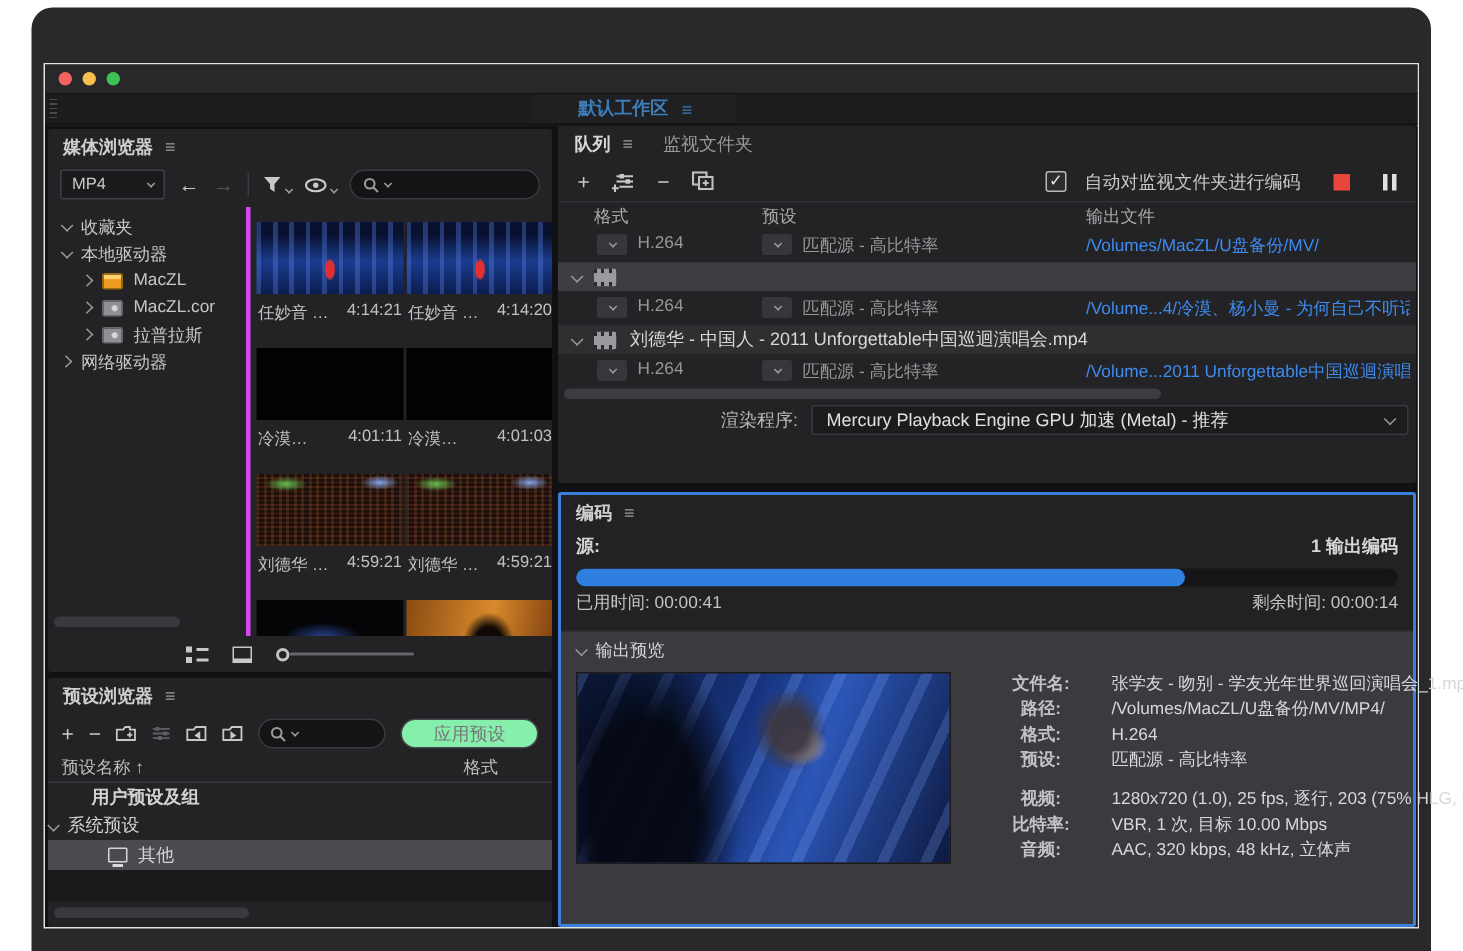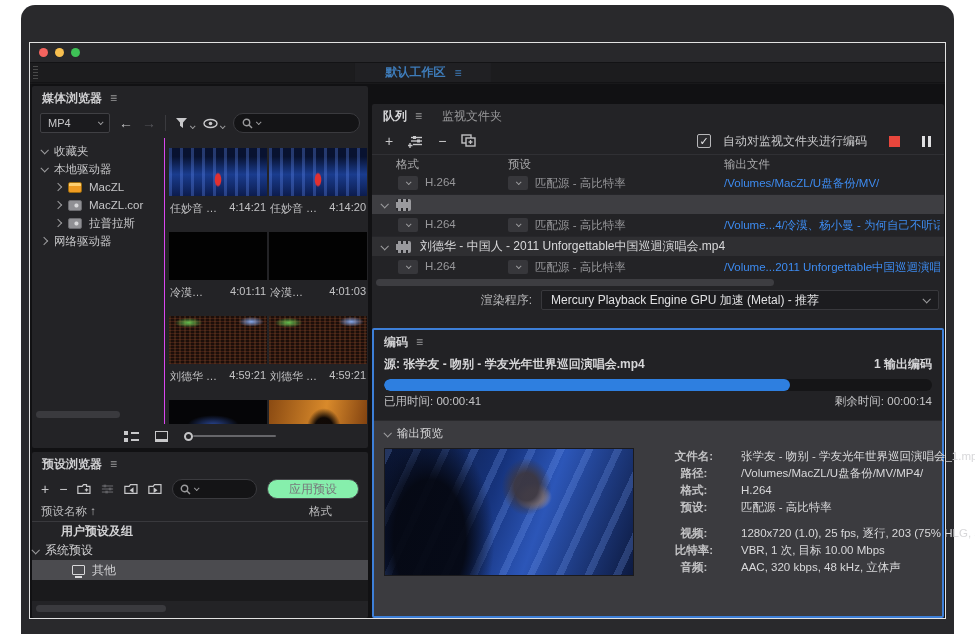--- a/index.html
+++ b/index.html
@@ -16,21 +16,21 @@
   .grip{position:absolute;left:3px;top:3px;width:5px;height:13px;
     background:repeating-linear-gradient(#555 0 1px,transparent 1px 3px);opacity:.8}
   .ws-tab{position:absolute;left:43%;transform:translateX(-50%);top:0;height:100%;display:flex;align-items:center;gap:9px;
     color:#3e7cba;font-size:12px;font-weight:bold;background:#202023;padding:0 30px}
   .ws-tab .burger{color:#3e7cba;font-weight:normal}
 
   .main{position:absolute;top:41px;left:0;right:0;bottom:0;background:#111113}
   .panel{position:absolute;background:#232326;border-radius:2px}
   #media-panel{left:2px;top:2px;width:336px;height:362px}
   #preset-panel{left:2px;top:368px;width:336px;height:166px}
-  #queue-panel{left:342px;top:20px;width:572px;height:238px}
+  #queue-panel{left:342px;top:0;width:572px;height:238px}
   #encode-panel{left:342px;top:244px;width:572px;height:290px;border:2px solid #3d7fd8;background:#222225}
 
   .p-header{height:24px;display:flex;align-items:center;padding:4px 10px;gap:8px;font-size:12px;color:#cfcfd1;font-weight:bold}
   .burger{color:#9a9a9c;font-size:12px;font-weight:normal}
 
   
   .chev{display:inline-block;width:6px;height:6px;border-right:1.5px solid #9c9c9e;border-bottom:1.5px solid #9c9c9e}
   .chev.down{transform:rotate(45deg) translateY(-1px)}
   .chev.right{transform:rotate(-45deg)}
   .chev.tiny{width:4px;height:4px;border-width:1px}
@@ -47,21 +47,21 @@
   .searchbox{flex:1;height:20px;background:#141416;border:1px solid #3a3a3e;border-radius:10px;display:flex;align-items:center;
     padding:0 8px;gap:3px}
   .mb-body{position:absolute;top:52px;bottom:24px;left:0;right:0;display:flex}
   .tree{width:132px;position:relative;font-size:11.5px;color:#c6c6c8;padding-top:4px;overflow:hidden}
   .tree-row{height:18px;display:flex;align-items:center;gap:7px;white-space:nowrap}
   .lvl0{padding-left:9px}.lvl1{padding-left:23px}
   .ico-drive{width:14px;height:11px;border-radius:2px;background:linear-gradient(#ffd070 0 3px,#f09c22 3px);border:1px solid #9a6a10;flex:none}
   .ico-disk{width:14px;height:11px;border-radius:2px;border:1px solid #6a6a6e;flex:none;
     background:radial-gradient(circle at 62% 50%,#d8d8da 0 1.5px,#909094 2.5px)}
   .tree-scroll{position:absolute;left:4px;bottom:6px;width:84px;height:7px;background:#3a3a3e;border-radius:4px}
-  .thumbs{flex:1;border-left:1px solid #d946ef;position:relative;overflow:hidden}
+  .thumbs{flex:1;border-left:3px solid #d946ef;position:relative;overflow:hidden}
   .thumb-cell{position:absolute;width:98px}
   .c0{left:4px}.c1{left:104px}
   .r0{top:10px}.r1{top:94px}.r2{top:178px}.r3{top:262px}
   .thumb-img{width:98px;height:48px;background:#000}
   .v-stage-blue{background:
     radial-gradient(5px 10px at 50% 66%,#e23030 55%,rgba(226,48,48,0) 75%),
     repeating-linear-gradient(90deg,rgba(90,130,230,.35) 0 3px,rgba(0,0,0,0) 3px 11px),
     linear-gradient(#081230 0 18%,#16googleThirty 0,#1a3c8e 55%,#0c1c4e)}
   .v-stage-blue{background:
     radial-gradient(5px 10px at 50% 66%,#e23030 55%,rgba(226,48,48,0) 75%),
@@ -476,21 +476,20 @@
         </div>
       </div>
 
       <div class="panel" id="encode-panel">
         <div class="p-header">
           <span>编码</span>
           <span class="burger">≡</span>
         </div>
         <div class="e-source">
           <span>源:</span>&nbsp;
-          <span>张学友 - 吻别 - 学友光年世界巡回演唱会.mp4</span>
           <span class="e-count">1 输出编码</span>
         </div>
         <div class="e-progress">
           <i id="progress-fill" style="width: 74%;"></i>
         </div>
         <div class="e-times">
           <span><span>已用时间:</span> <span>00:00:41</span></span>
           <span><span>剩余时间:</span> <span>00:00:14</span></span>
         </div>
         <div class="e-preview">

